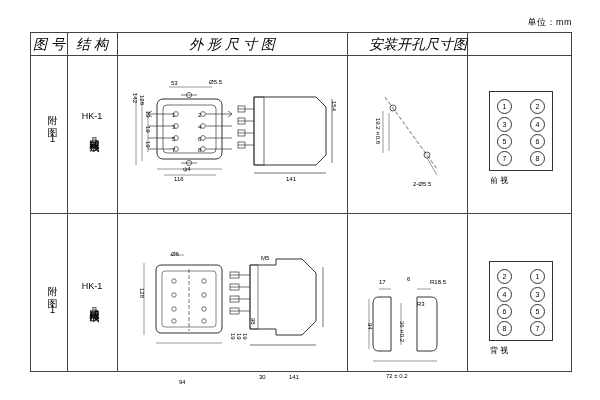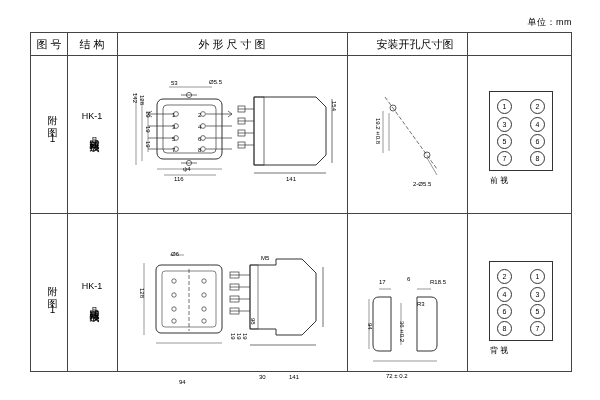--- a/index.html
+++ b/index.html
@@ -50,22 +50,23 @@
     height: 100%;
     width: 0;
     border-left: 1px solid #444;
   }
   .hdr {
     position: absolute;
     top: 0;
     height: 22px;
     line-height: 22px;
     text-align: center;
-    font-size: 11px;
-    color: #000;
+    font-size: 14px;
+    color: #000;
+    font-style: italic;
   }
   .cell-vert {
     position: absolute;
     text-align: center;
     font-size: 10px;
     color: #000;
     writing-mode: vertical-rl;
     text-orientation: upright;
     letter-spacing: 1px;
   }
@@ -126,21 +127,21 @@
     <div class="hline" style="top:180px;"></div>
 
     <div class="vline" style="left:36px;"></div>
     <div class="vline" style="left:86px;"></div>
     <div class="vline" style="left:316px;"></div>
     <div class="vline" style="left:436px;"></div>
 
     <div class="hdr" style="left:0;width:36px;">图 号</div>
     <div class="hdr" style="left:36px;width:50px;">结 构</div>
     <div class="hdr" style="left:86px;width:230px;">外 形 尺 寸 图</div>
-    <div class="hdr" style="left:324px;width:120px;">安装开孔尺寸图</div>
+    <div class="hdr" style="left:316px;width:120px;text-align:right;">安装开孔尺寸图</div>
 
     <div class="cell-vert" style="left:8px;top:74px;width:20px;">附 图 1</div>
     <div class="cell-txt" style="left:40px;top:78px;width:42px;">HK-1</div>
     <div class="cell-vert" style="left:52px;top:96px;width:18px;">凸出式前接线</div>
 
     <div class="draw" style="left:95px;top:36px;">
       <svg width="215" height="140" viewBox="0 0 215 140">
 
         <rect x="31" y="30" width="65" height="60" rx="6" ry="6" fill="none" stroke="#333" stroke-width="1"></rect>
         <rect x="37" y="36" width="53" height="48" rx="4" ry="4" fill="none" stroke="#333" stroke-width="0.7"></rect>

